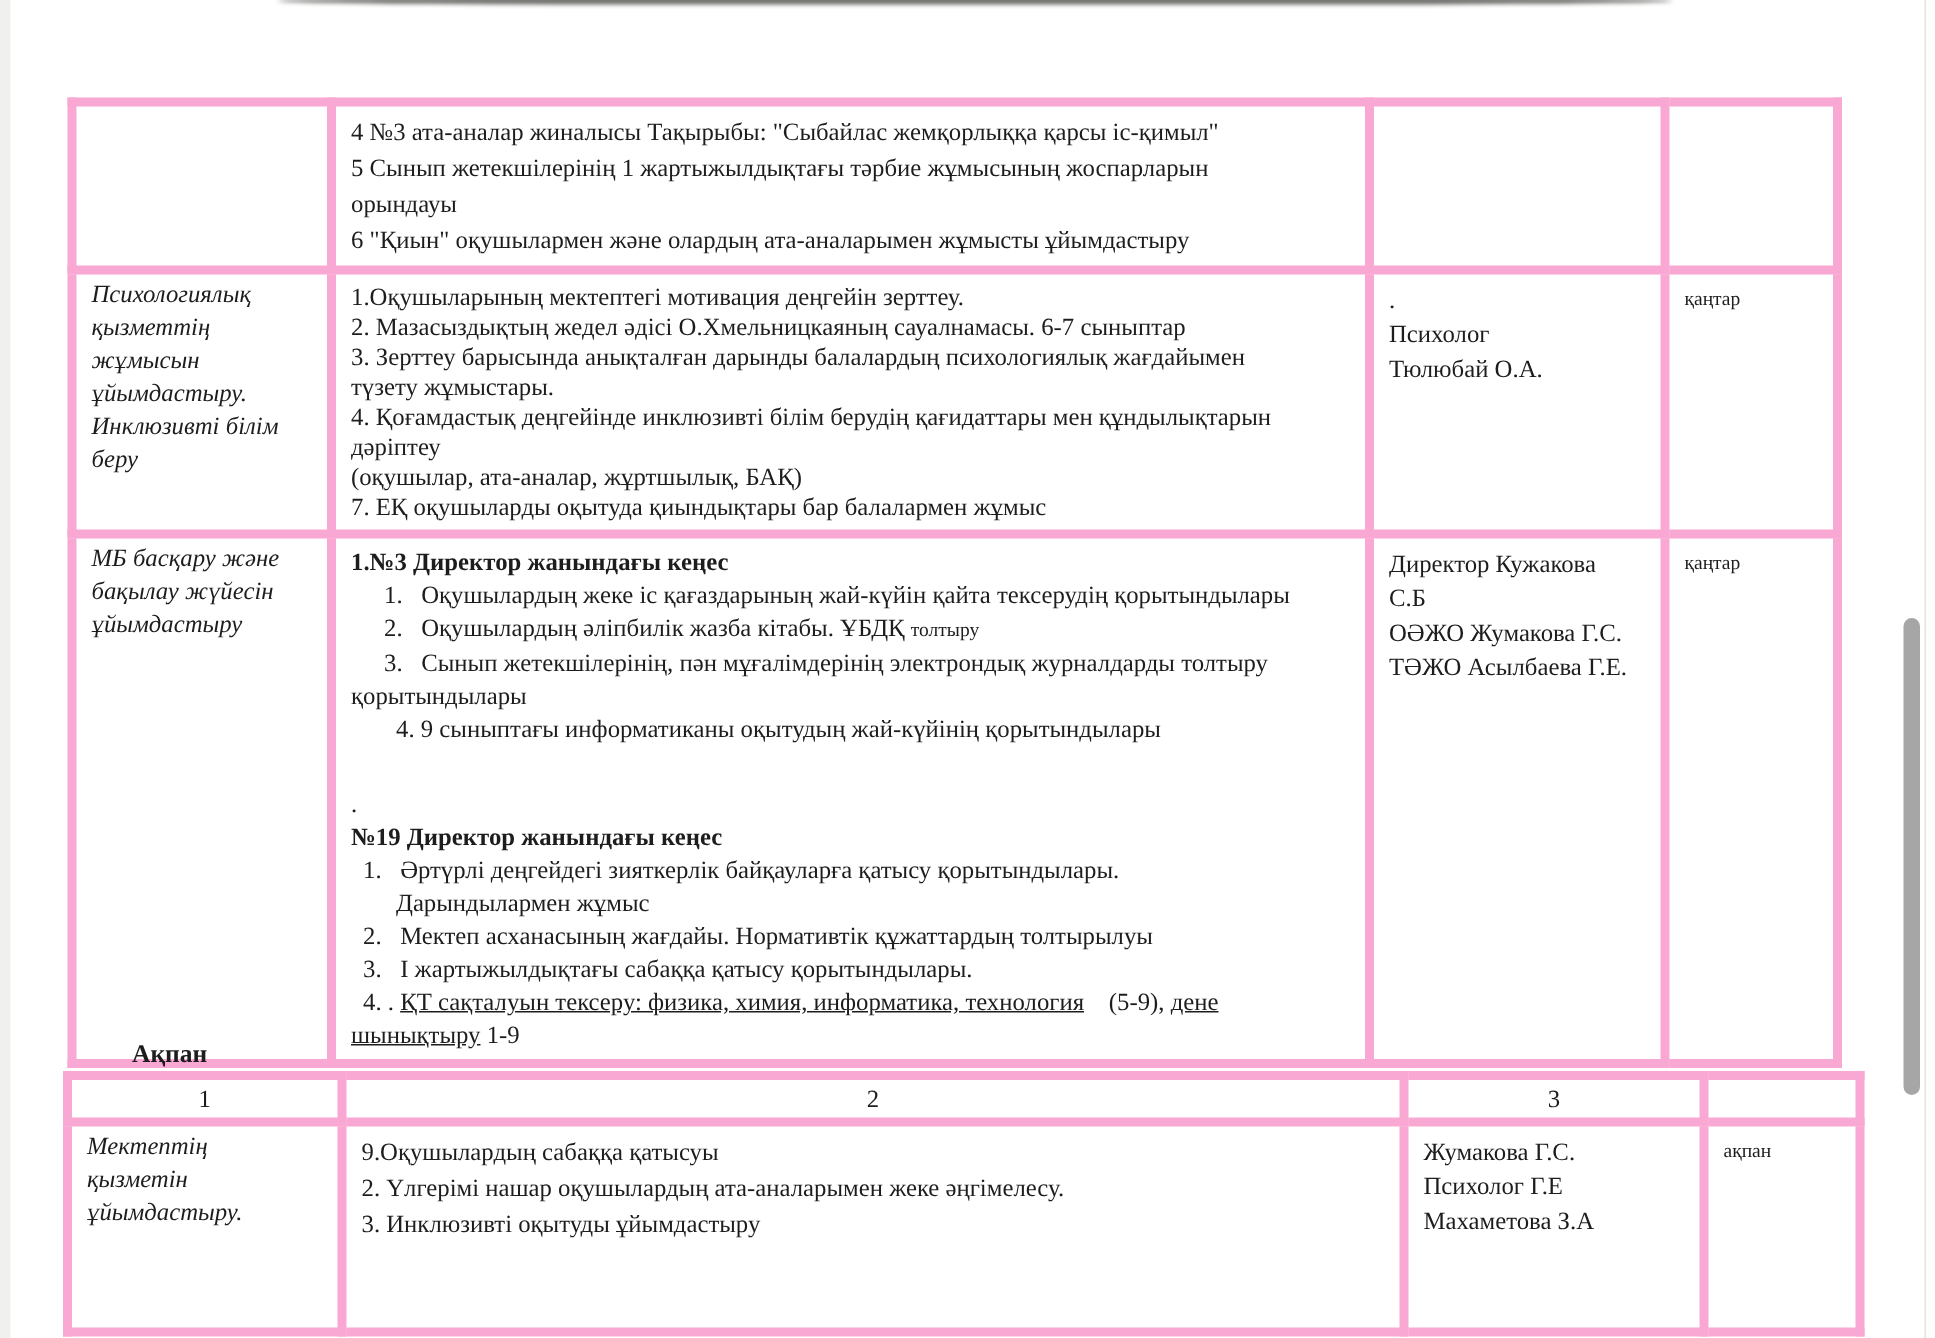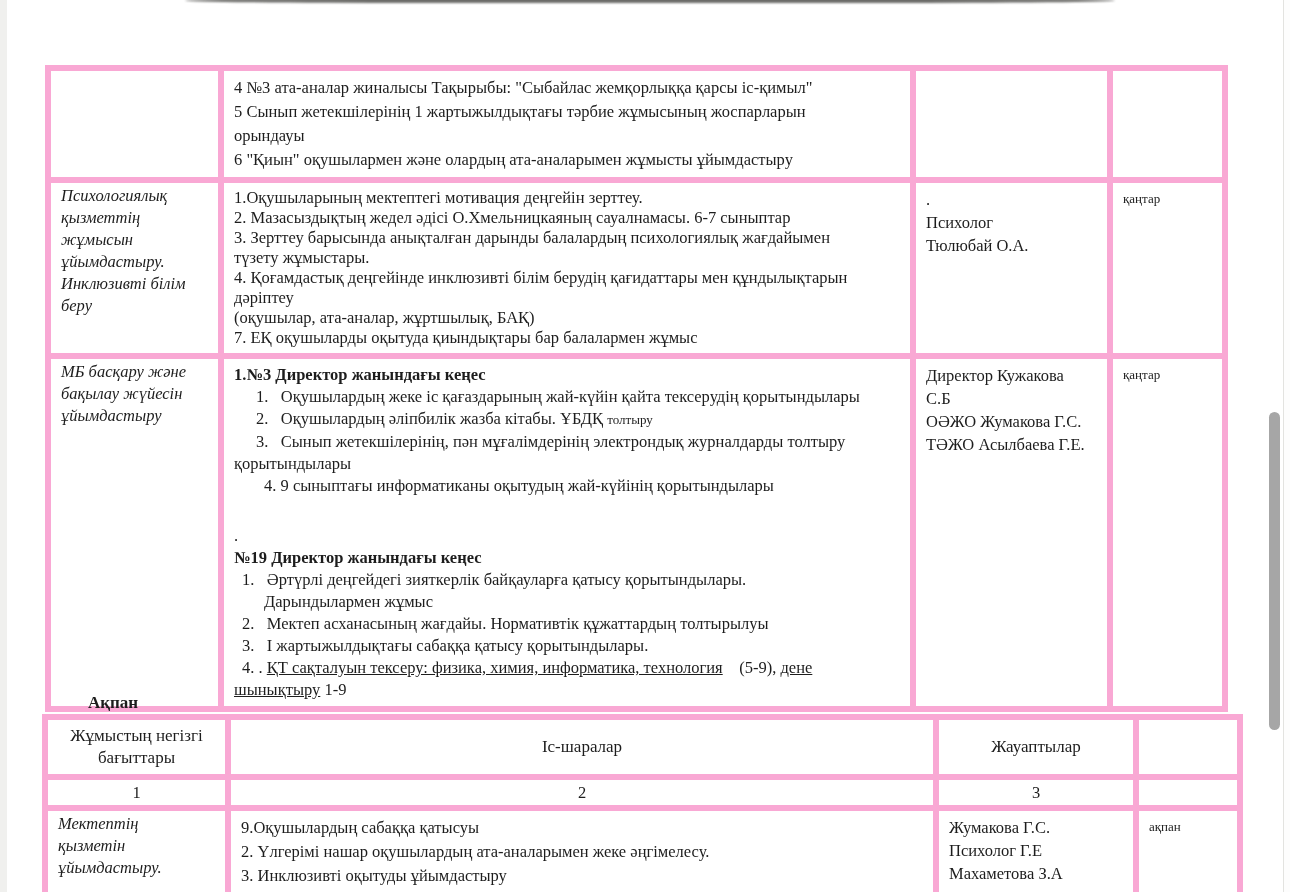--- a/index.html
+++ b/index.html
@@ -139,27 +139,20 @@
 <div class="t2wrap">
   <table>
     <colgroup>
         <col style="width:183px">
         <col style="width:708px">
         <col style="width:200px">
         <col style="width:104px">
       </colgroup>
 
     <tbody>
-        <tr style="height:54px;">
-      <td class="hdr" style="white-space:pre-line;">Жұмыстың негізгі
-бағыттары</td>
-      <td class="hdr">Іс-шаралар</td>
-      <td class="hdr">Жауаптылар</td>
-      <td class="hdr"></td>
-    </tr>
 
     <tr style="height:31px;">
       <td class="num">1</td>
       <td class="num">2</td>
       <td class="num">3</td>
       <td class="num"></td>
     </tr>
 
     <tr style="height:140px;">
       <td class="dir">Мектептің

